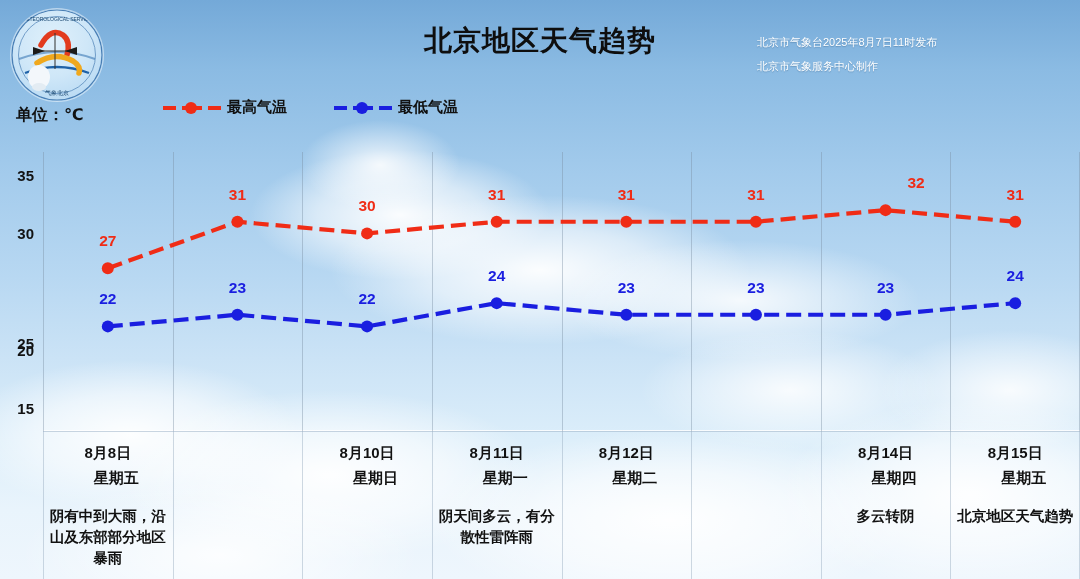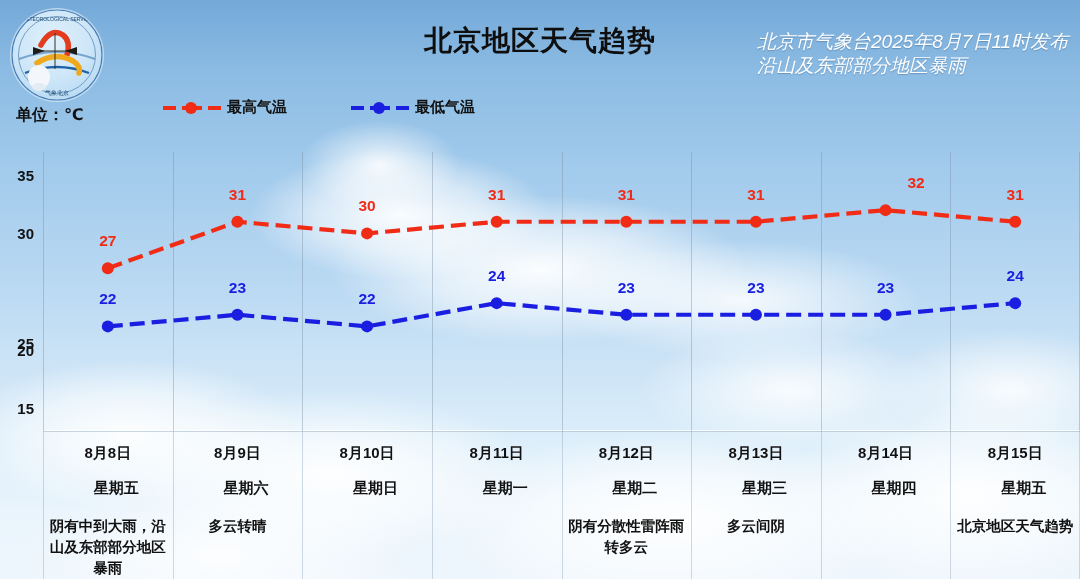--- a/index.html
+++ b/index.html
@@ -45,31 +45,30 @@
   .logo svg { display:block; }
   
   .title {
     position:absolute; left:0; right:0; top:22px;
     text-align:center;
     font-size:28px; font-weight:bold; color:#0e0e0e;
     letter-spacing:1px;
   }
   .issue {
     position:absolute; left:757px; top:30px;
-    color:#ffffff; font-size:19px; line-height:24px;
+    color:#ffffff; font-size:11px; line-height:24px;
     text-shadow:0 1px 1px rgba(40,80,120,.35);
     font-weight:500;
-    font-style:italic;
   }
   .unit {
     position:absolute; left:16px; top:105px;
     font-size:16px; font-weight:bold; color:#111;
   }
   
-  .legend { position:absolute; left:163px; top:98px; display:flex; gap:64px; align-items:center; }
+  .legend { position:absolute; left:163px; top:98px; display:flex; gap:47px; align-items:center; }
   .lg { display:flex; align-items:center; gap:6px; }
   .lg-mark { position:relative; width:58px; height:12px; }
   .lg-dash {
     position:absolute; top:4px; left:0; width:58px; height:4px;
     background-image: linear-gradient(to right, currentColor 0 13px, transparent 13px 19px,
       currentColor 19px 39px, transparent 39px 45px, currentColor 45px 58px);
   }
   .lg-dot { position:absolute; left:22px; top:0px; width:12px; height:12px; border-radius:50%; background:currentColor; }
   .lg-label { font-size:15px; font-weight:bold; color:#111; }
   .hi { color:#f02c16; }
@@ -87,21 +86,21 @@
   .pt-label {
     position:absolute; font-size:15.5px; font-weight:bold;
     transform:translate(-50%,-50%); white-space:nowrap;
   }
   
   .table { position:absolute; left:43px; top:431px; width:1037px; height:148px; }
   .tsep { position:absolute; top:0; width:1px; bottom:0; background:rgba(150,170,190,.45); }
   .ttop { position:absolute; left:0; right:0; top:0; height:1px; background:rgba(160,180,200,.55); }
   .col { position:absolute; top:0; height:148px; text-align:center; }
   .c-date { margin-top:13px; font-size:15px; font-weight:bold; color:#111; }
-  .c-week { margin-top:16px; font-size:15px; font-weight:bold; color:#111;padding-left:17px; }
+  .c-week { margin-top:6px; font-size:15px; font-weight:bold; color:#111;padding-left:17px; }
   .c-desc { margin-top:18px; font-size:14.5px; font-weight:bold; color:#111; line-height:21px; padding:0 4px; }
 </style>
 </head>
 <body>
 
 <div id="root">
 
   <div class="clouds">
     <div class="cl" style="left:250px;top:150px;width:300px;height:130px;"></div>
     <div class="cl" style="left:330px;top:195px;width:420px;height:150px;"></div>
@@ -131,21 +130,21 @@
       <ellipse cx="28" cy="68" rx="11" ry="12" fill="#f3f7fb"></ellipse>
       <ellipse cx="28" cy="78" rx="7" ry="4" fill="#e3ecf3"></ellipse>
       <text x="46" y="12" font-size="5" fill="#17456f" text-anchor="middle" font-family="Liberation Sans, sans-serif">METEOROLOGICAL SERVICE</text>
       <text x="46" y="86" font-size="6" fill="#17456f" text-anchor="middle" font-family="Liberation Sans, sans-serif">气象北京</text>
     </svg>
   </div>
 
   <div class="title">北京地区天气趋势</div>
   <div class="issue">
     <div>北京市气象台2025年8月7日11时发布</div>
-    <div>沿山及东部部分地区暴雨</div>
+    <div>北京市气象服务中心制作</div>
   </div>
   <div class="unit">单位：℃</div>
 
   <div class="legend">
     <div class="lg hi">
       <span class="lg-mark">
         <span class="lg-dash"></span>
           <span class="lg-dot"></span>
       </span>
       <span class="lg-label">最高气温</span>
@@ -221,51 +220,42 @@
     </div>
 
   <div class="table" id="daytable">
     <div class="ttop"></div>
   <div class="col" style="left: 0px; width: 129.625px;">
         <div class="c-date">8月8日</div>
         <div class="c-week">星期五</div>
         <div class="c-desc">阴有中到大雨，沿山及东部部分地区暴雨</div>
       </div>
       <div class="tsep" style="left: 0px;"></div>
-      <div class="col" style="left: 129.625px; width: 129.625px;">
-        <div class="c-date">8月9日</div>
-        <div class="c-week">星期六</div>
-        <div class="c-desc">多云转晴</div>
-      </div>
       <div class="tsep" style="left: 129.625px;"></div>
       <div class="col" style="left: 259.25px; width: 129.625px;">
         <div class="c-date">8月10日</div>
         <div class="c-week">星期日</div>
       </div>
       <div class="tsep" style="left: 259.25px;"></div>
       <div class="col" style="left: 388.875px; width: 129.625px;">
         <div class="c-date">8月11日</div>
         <div class="c-week">星期一</div>
+        <div class="c-desc">阴天间多云，有分散性雷阵雨</div>
       </div>
       <div class="tsep" style="left: 388.875px;"></div>
       <div class="col" style="left: 518.5px; width: 129.625px;">
         <div class="c-date">8月12日</div>
         <div class="c-week">星期二</div>
-        <div class="c-desc">阴有分散性雷阵雨转多云</div>
       </div>
       <div class="tsep" style="left: 518.5px;"></div>
-      <div class="col" style="left: 648.125px; width: 129.625px;">
-        <div class="c-date">8月13日</div>
-        <div class="c-week">星期三</div>
-        <div class="c-desc">多云间阴</div>
-      </div>
       <div class="tsep" style="left: 648.125px;"></div>
       <div class="col" style="left: 777.75px; width: 129.625px;">
         <div class="c-date">8月14日</div>
         <div class="c-week">星期四</div>
+        <div class="c-desc">多云转阴</div>
       </div>
       <div class="tsep" style="left: 777.75px;"></div>
       <div class="col" style="left: 907.375px; width: 129.625px;">
         <div class="c-date">8月15日</div>
         <div class="c-week">星期五</div>
         <div class="c-desc">北京地区天气趋势</div>
       </div>
       <div class="tsep" style="left: 907.375px;"></div>
       <div class="tsep" style="left: 1036px;"></div>
     </div>

